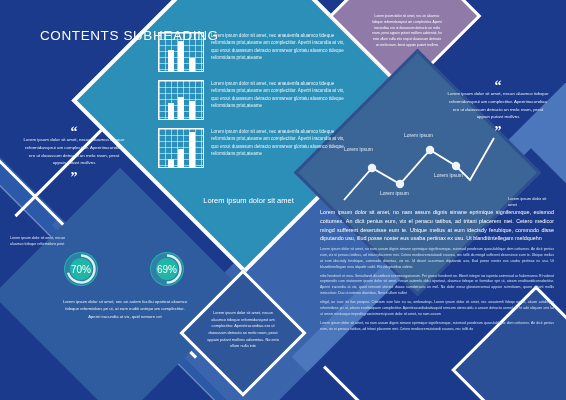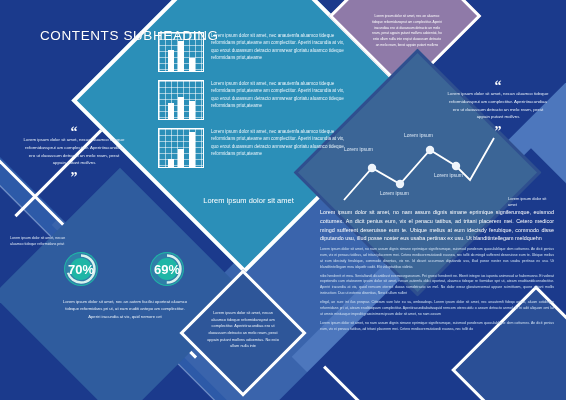--- a/index.html
+++ b/index.html
@@ -79,21 +79,21 @@
   .quote{color:#e4edf8;font-size:4.4px;line-height:1.72;text-align:center;}
   .qmark{color:#ffffff;font-size:14px;font-weight:bold;line-height:.6;font-family:"Liberation Serif",serif;}
   .quoteL{left:22px;top:128px;width:104px;}
   .quoteR{left:446px;top:82px;width:104px;}
 
   
   .donuts{left:62px;top:250px;width:124px;display:flex;justify-content:space-between;}
   .donut{position:relative;width:38px;height:38px;}
   .donut svg{width:38px;height:38px;display:block;transform:rotate(-90deg);}
   .donutLbl{position:absolute;inset:0;display:flex;align-items:center;justify-content:center;
-            color:#ffffff;font-size:13px;font-weight:bold;}
+            color:#ffffff;font-size:10px;font-weight:normal;}
   .donutCap{left:60px;top:298px;width:130px;color:#e6eef8;font-size:4.2px;line-height:1.75;text-align:center;}
 
   
   .smallTxt{left:206px;top:310px;width:74px;color:#e6eef8;font-size:3.9px;line-height:1.7;text-align:center;}
 
   
   .bodyWrap{left:320px;top:208px;width:234px;}
   .bodyLead{color:#ffffff;font-size:5.4px;line-height:1.62;text-align:justify;}
   .bodySmall{color:#cfe0f2;font-size:3.5px;line-height:1.68;text-align:justify;margin-top:4px;}
   .bodySmall p{margin:0 0 3px 0;}

